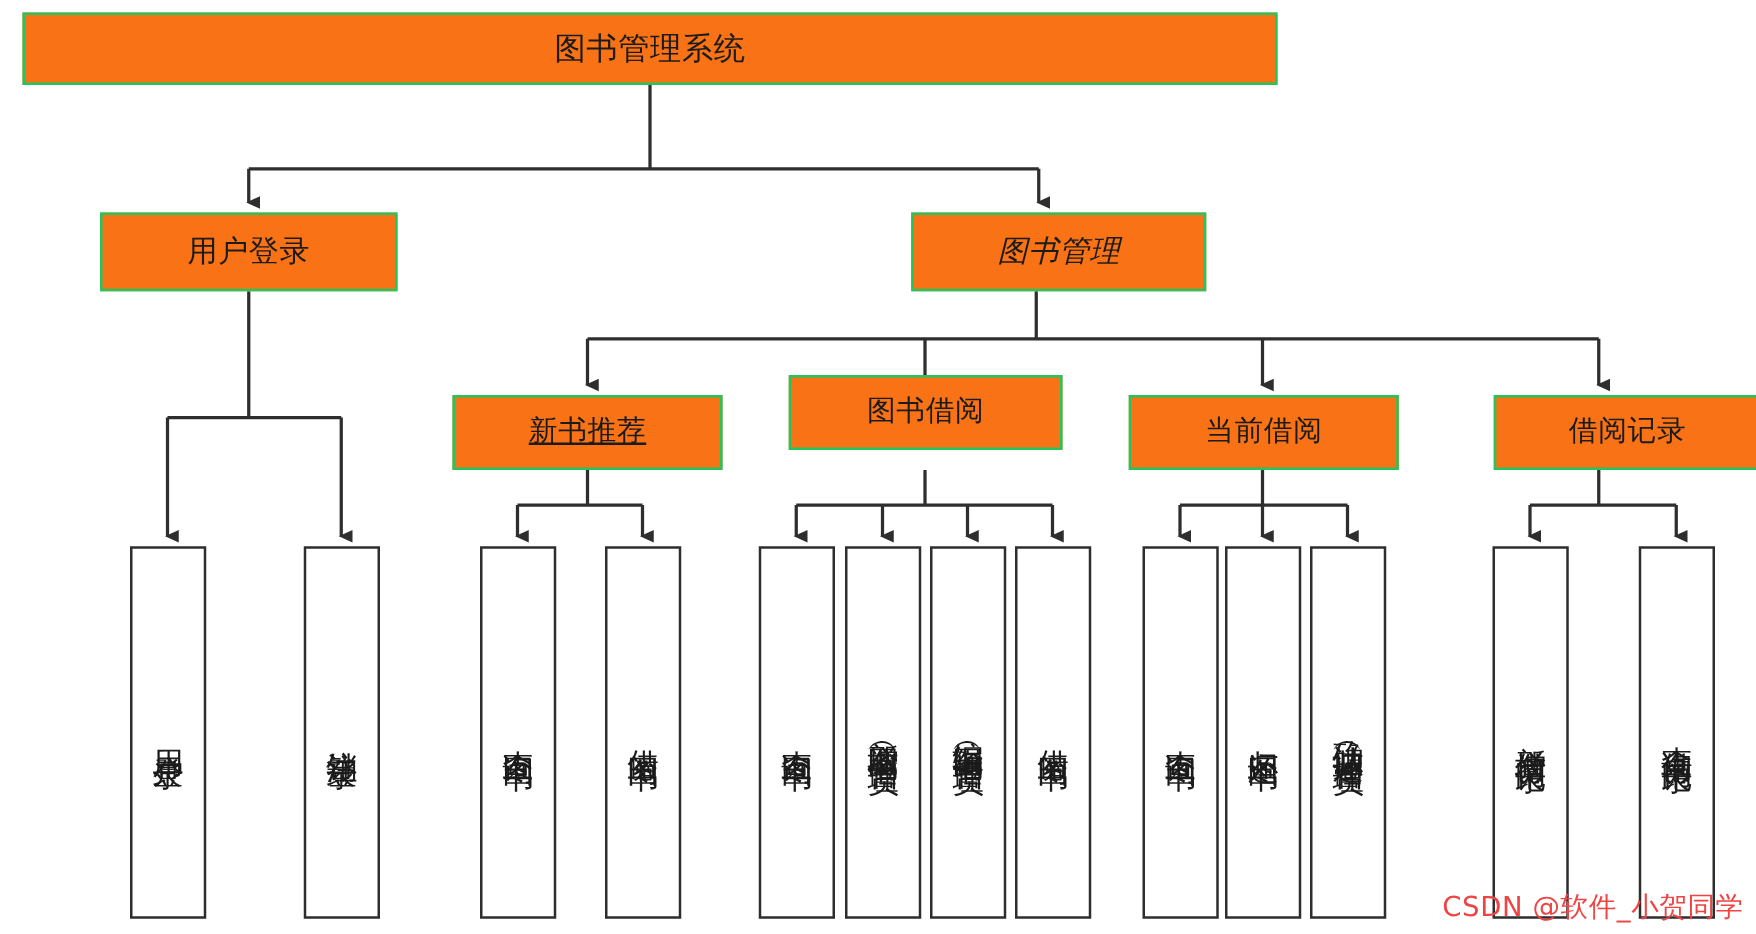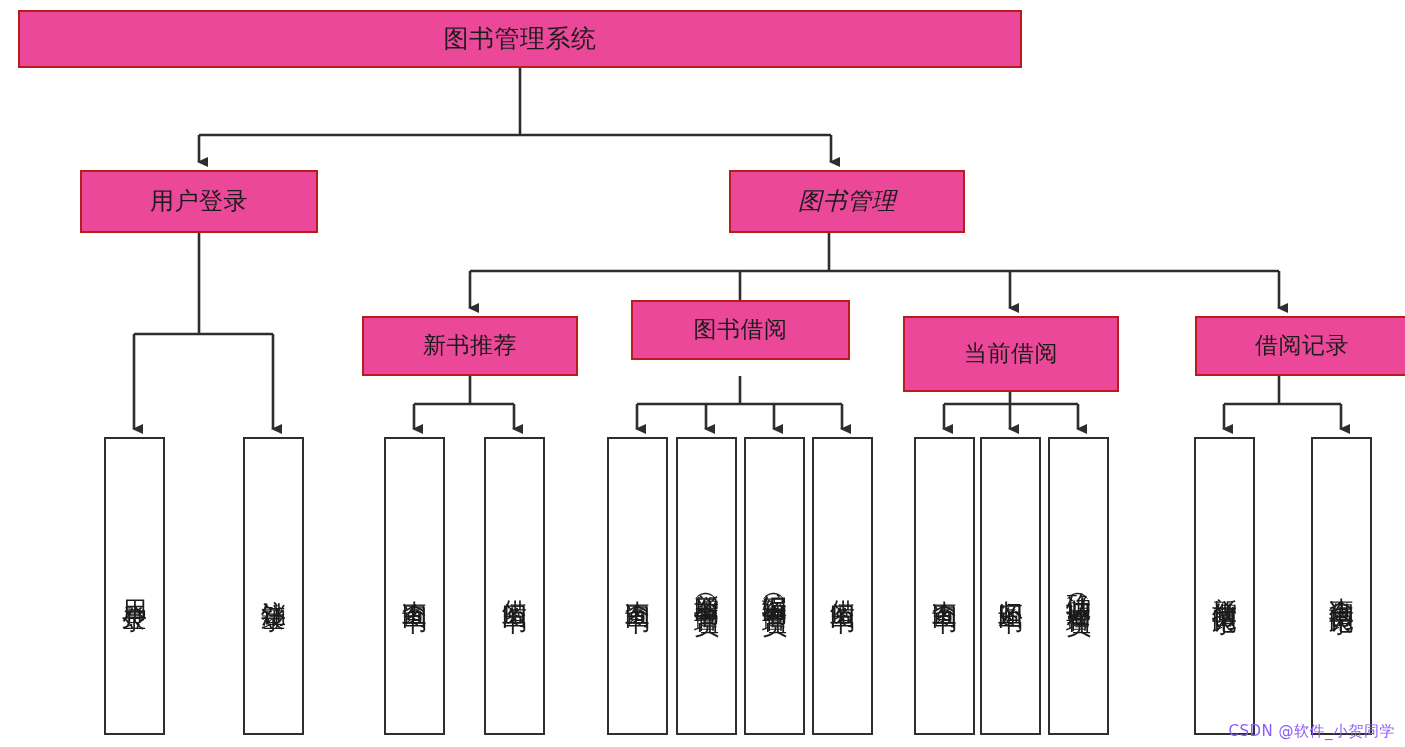--- a/index.html
+++ b/index.html
@@ -9,22 +9,22 @@
     background:#ffffff;
     font-family:"DejaVu Sans","Liberation Sans",sans-serif;
     overflow:hidden;
   }
   #stage{position:relative;width:1405px;height:747px;}
   #wires{position:absolute;left:0;top:0;width:1405px;height:747px;}
 
   .node{
     position:absolute;
     box-sizing:border-box;
-    background:#ec4899;
-    border:2px solid #b91c1c;
+    background:#f97316;
+    border:2px solid #22c55e;
     display:flex;
     align-items:center;
     justify-content:center;
     color:#1b1b1b;
   }
   .node .lbl{
     display:block;
     text-align:center;
     line-height:1.18;
     letter-spacing:0.5px;
@@ -55,22 +55,22 @@
     letter-spacing:3px;
     line-height:1.0;
     color:#1b1b1b;
     white-space:nowrap;
   }
 
   #watermark{
     position:absolute;
     right:10px;
     bottom:6px;
-    font-size:15px;
-    color:#8b5cf6;
+    font-size:22px;
+    color:#ef4444;
     letter-spacing:0.5px;
     white-space:nowrap;
     pointer-events:none;
   }
 </style>
 </head>
 <body>
 
 <div id="stage">
 
@@ -128,27 +128,27 @@
     <span class="lbl">图书管理系统</span>
   </div>
 
   <div class="node n-l1" style="left:80px;top:170px;width:238px;height:63px;">
     <span class="lbl">用户登录</span>
   </div>
   <div class="node n-l1" style="left:729px;top:170px;width:236px;height:63px;font-style:italic;">
     <span class="lbl">图书管理</span>
   </div>
 
-  <div class="node n-l2" style="left:362px;top:316px;width:216px;height:60px;">
+  <div class="node n-l2" style="left:362px;top:316px;width:216px;height:60px;text-decoration:underline;">
     <span class="lbl">新书推荐</span>
   </div>
   <div class="node n-l2" style="left:631px;top:300px;width:219px;height:60px;">
     <span class="lbl">图书借阅</span>
   </div>
-  <div class="node n-l2" style="left:903px;top:316px;width:216px;height:76px;">
+  <div class="node n-l2" style="left:903px;top:316px;width:216px;height:60px;">
     <span class="lbl">当前借阅</span>
   </div>
   <div class="node n-l2" style="left:1172px;top:316px;width:214px;height:60px;margin-left:23px;">
     <span class="lbl">借阅记录</span>
   </div>
 
   <div class="leaf" style="left:104px;top:437px;width:61px;height:298px;">
     <div class="leaf-inner">
       <span class="vwrap">用户登录</span>
     </div>

